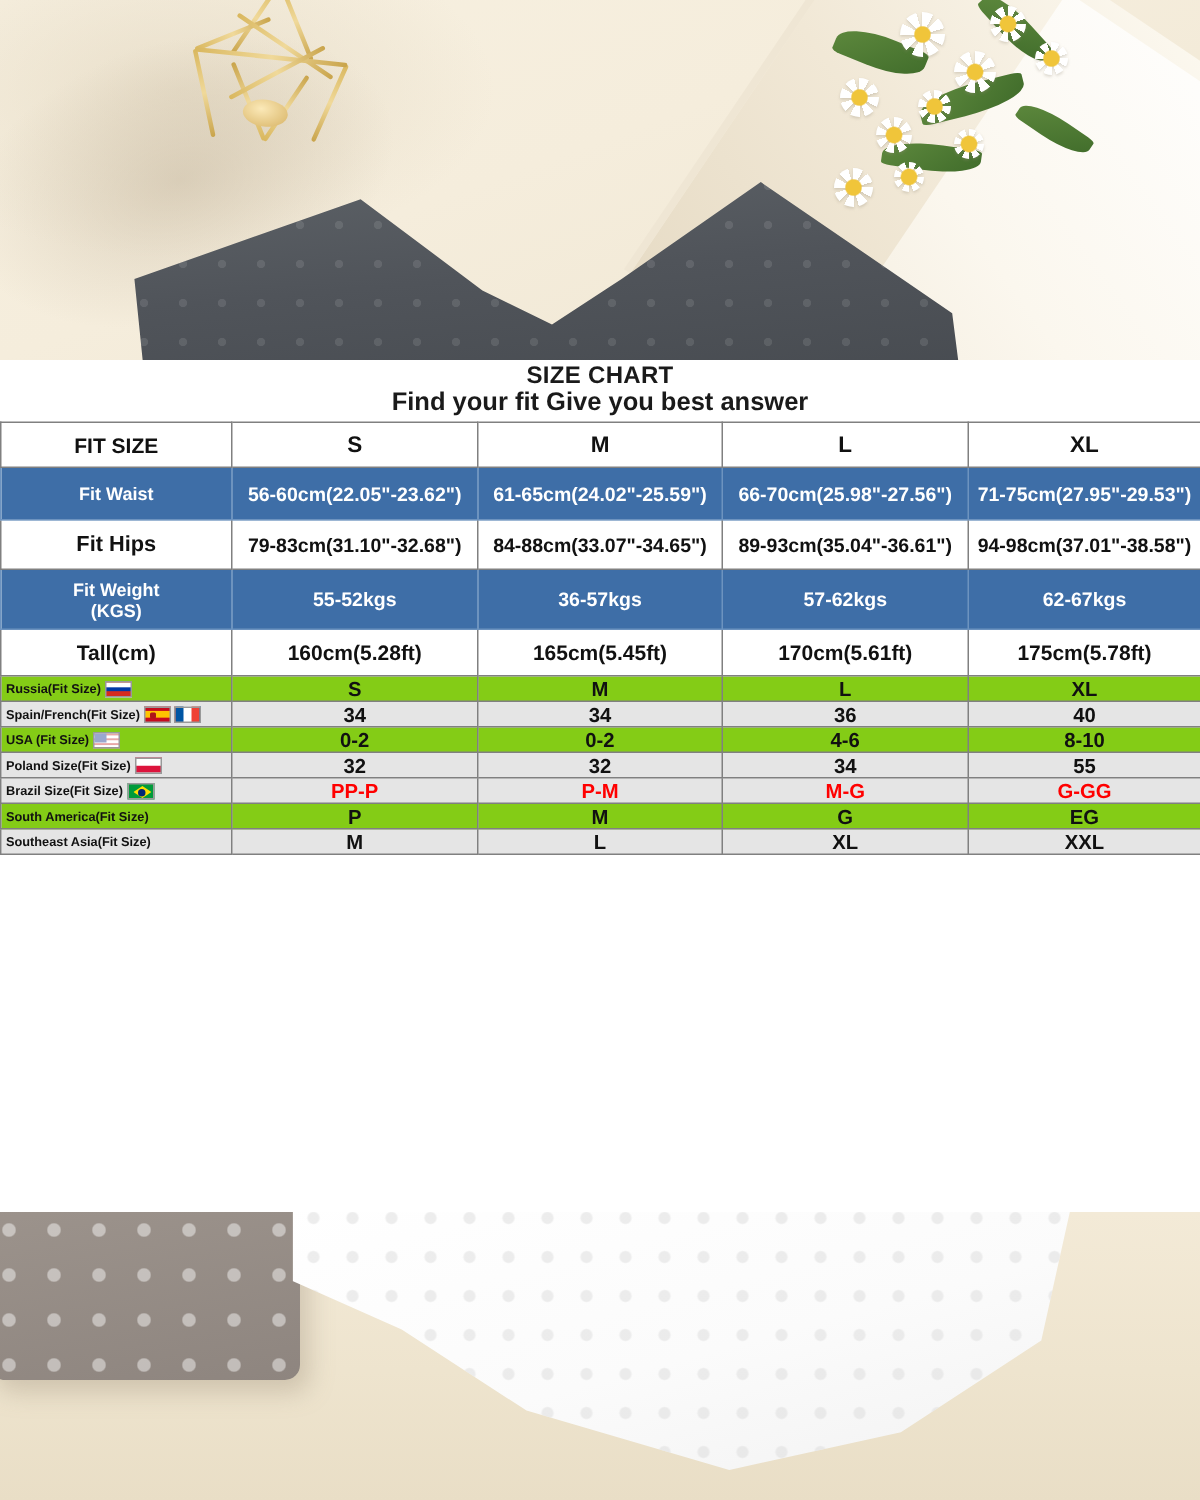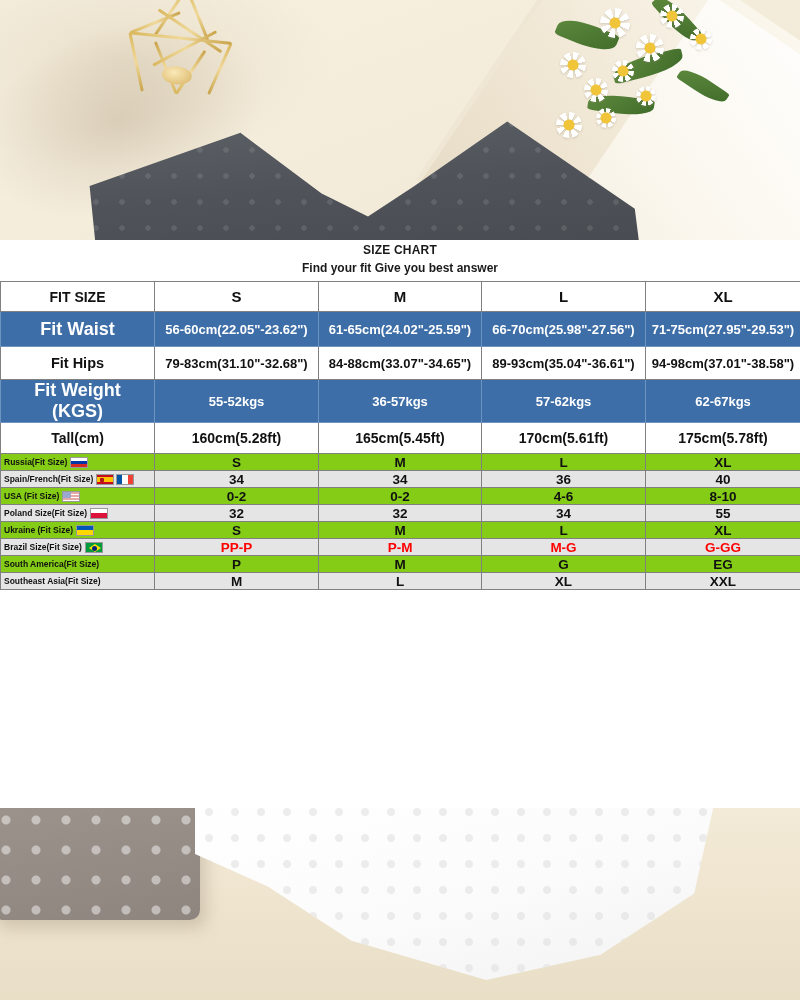--- a/index.html
+++ b/index.html
@@ -122,25 +122,25 @@
   }
 
   
   .chart-panel {
     position: absolute; left: 0; top: 240px;
     width: 800px; height: 568px;
     background: #ffffff;
   }
   .titles { text-align: center; padding: 2px 0 4px; }
   .title-main {
-    font-size: 12px; font-weight: bold; color: #1a1a1a;
+    font-size: 16px; font-weight: bold; color: #1a1a1a;
     letter-spacing: .2px; line-height: 17px;
   }
   .title-sub {
-    font-size: 12px; font-weight: bold; color: #1a1a1a;
+    font-size: 17px; font-weight: bold; color: #1a1a1a;
     line-height: 18px;
   }
 
   table.size-table {
     width: 800px; border-collapse: collapse; table-layout: fixed;
   }
   table.size-table td {
     border: 1px solid #808080;
     text-align: center; vertical-align: middle;
     font-weight: bold; color: #111;
@@ -152,21 +152,21 @@
   col.c4 { width: 155px; }
 
   tr.r-head td { height: 30px; font-size: 15px; background: #ffffff; }
   tr.r-head td.lbl { font-size: 14px; }
 
   tr.r-blue td {
     background: #3e6ea7; color: #ffffff;
     height: 35px; font-size: 13px;
     border-color: #6d93bf;
   }
-  tr.r-blue td.lbl { font-size: 18px; margin-top: 42px; }
+  tr.r-blue td.lbl { font-size: 12px; margin-top: 42px; }
   tr.r-blue.tall td { height: 40px; }
 
   tr.r-white td { background: #ffffff; height: 33px; font-size: 13px; }
   tr.r-white td.lbl { font-size: 14.5px; }
   tr.r-white.tallrow td { height: 31px; font-size: 14px; }
 
   
   tr.r-country td { height: 17px; font-size: 13.5px; padding: 0; }
   tr.r-country td.lbl {
     text-align: left; padding-left: 3px;
@@ -377,34 +377,20 @@
               <span class="flag flag-pl"></span>
             </span>
           </span>
         </td>
         <td>32</td>
         <td>32</td>
         <td>34</td>
         <td>55</td>
       </tr>
 
-      <tr class="r-country alt">
-        <td class="lbl">
-          <span class="lbl-wrap">
-            <span>Ukraine (Fit Size)</span>
-            <span class="flags">
-              <span class="flag flag-ua"></span>
-            </span>
-          </span>
-        </td>
-        <td>S</td>
-        <td>M</td>
-        <td>L</td>
-        <td>XL</td>
-      </tr>
 
       <tr class="r-country plain">
         <td class="lbl">
           <span class="lbl-wrap">
             <span>Brazil Size(Fit Size)</span>
             <span class="flags">
               <span class="flag flag-br"></span>
             </span>
           </span>
         </td>

